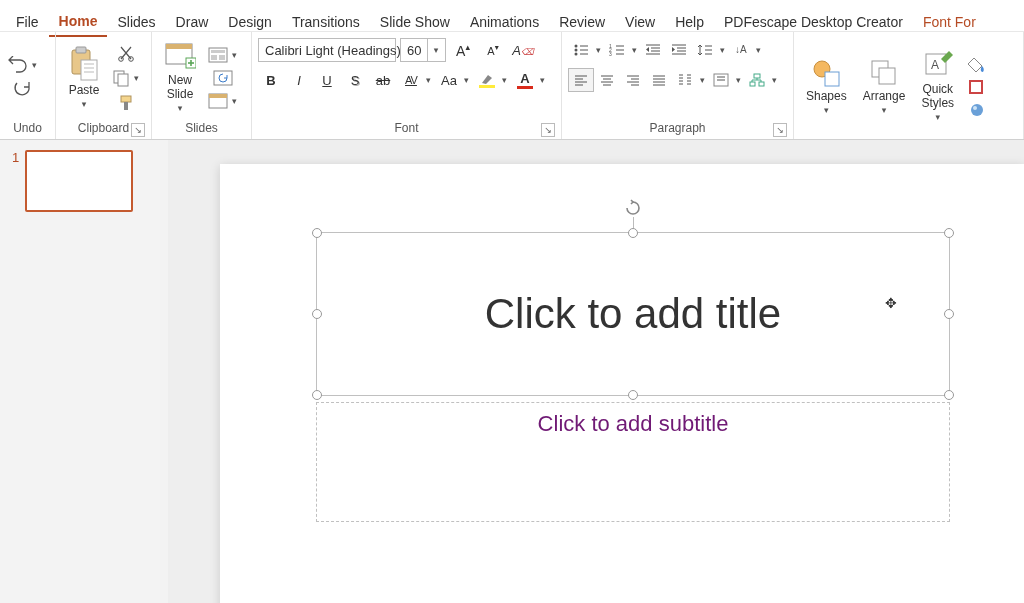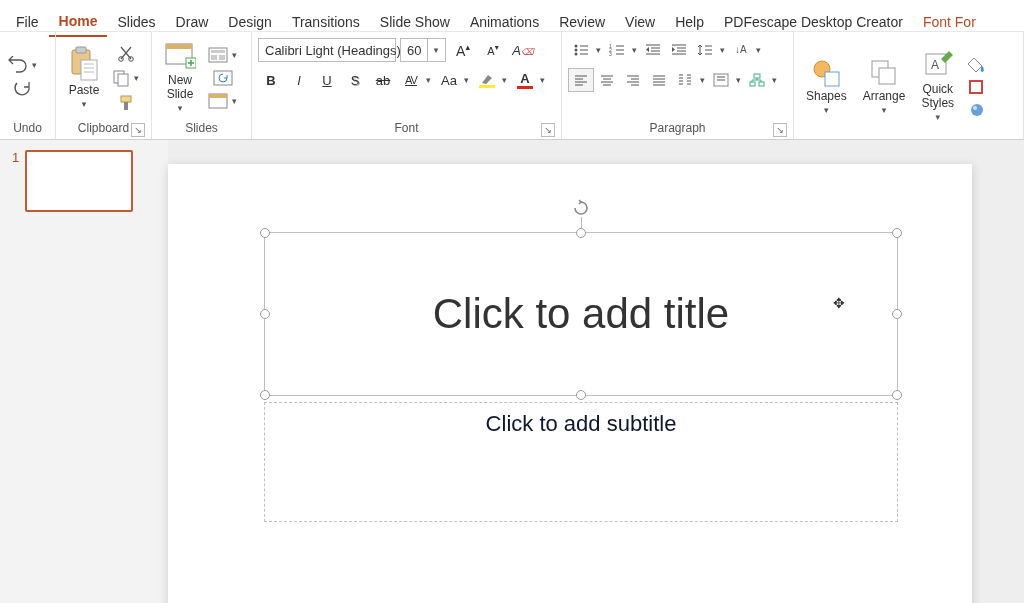--- a/index.html
+++ b/index.html
@@ -37,28 +37,28 @@
 .smallbtn { width: 26px; height: 24px; display: flex; align-items: center; justify-content: center; font-size: 13px; color: #333; }
 .smallbtn svg { display: block; }
 
 
 .slidepanel { position: absolute; left: 0; top: 140px; bottom: 0; width: 168px; background: #f3f3f3; padding: 10px 12px; }
 .thumbwrap { display: flex; align-items: flex-start; gap: 6px; }
 .thumbnum { font-size: 13px; color: #b54b24; }
 .thumb { width: 108px; height: 62px; background: #fff; border: 2px solid #c45a2f; border-radius: 2px; }
 
 
-.editor { position: absolute; left: 168px; right: 0; top: 140px; bottom: 0; background: #eeeeee; display: flex; align-items: flex-start; justify-content: flex-start; padding-top: 24px; }
+.editor { position: absolute; left: 168px; right: 0; top: 140px; bottom: 0; background: #eeeeee; display: flex; align-items: flex-start; justify-content: flex-end; padding-top: 24px; }
 .slide { width: 804px; height: 452px; background: #fff; box-shadow: 0 2px 10px rgba(0,0,0,0.15); position: relative; }
 
 .textbox { position: absolute; border: 1px solid #c0c0c0; }
 .textbox.title { left: 96px; top: 68px; width: 634px; height: 164px; display: flex; align-items: center; justify-content: center; }
 .textbox.subtitle { left: 96px; top: 238px; width: 634px; height: 120px; display: flex; align-items: flex-start; justify-content: center; padding-top: 8px; border: 1px dashed #c0c0c0; }
 .textbox .placeholder.title-text { font-size: 42px; color: #333; font-weight: 300; }
-.textbox .placeholder.sub-text { font-size: 22px; color: #0f172a; }
+.textbox .placeholder.sub-text { font-size: 22px; color: #701a75; }
 
 .handle { position: absolute; width: 10px; height: 10px; background: #fff; border: 1px solid #999; border-radius: 50%; }
 .handle.tl { left:-5px; top:-5px; } .handle.tm { left:50%; top:-5px; margin-left:-5px; }
 .handle.tr { right:-5px; top:-5px; } .handle.ml { left:-5px; top:50%; margin-top:-5px; }
 .handle.mr { right:-5px; top:50%; margin-top:-5px; } .handle.bl { left:-5px; bottom:-5px; }
 .handle.bm { left:50%; bottom:-5px; margin-left:-5px; } .handle.br { right:-5px; bottom:-5px; }
 .rothandle { position: absolute; left: 50%; top: -34px; margin-left: -9px; width: 18px; height: 18px; color: #888; }
 .rotline { position: absolute; left: 50%; top: -16px; width: 1px; height: 12px; background: #bbb; }
 
 .movecursor { position: absolute; left: 568px; top: 62px; font-size: 14px; color: #333; }

